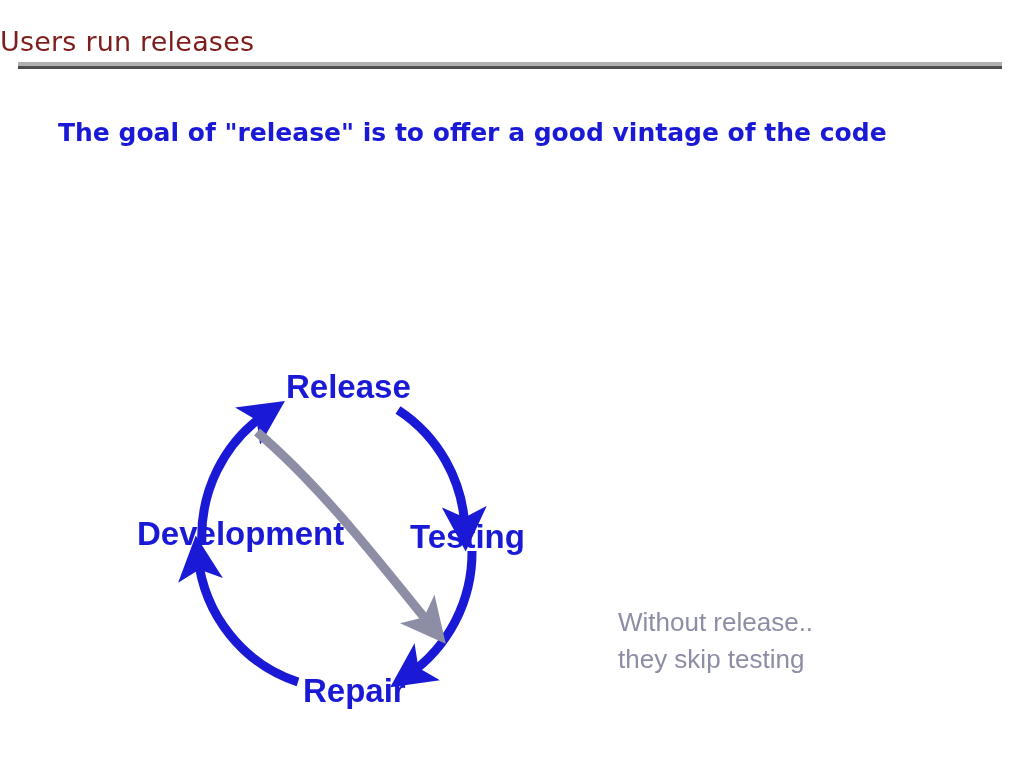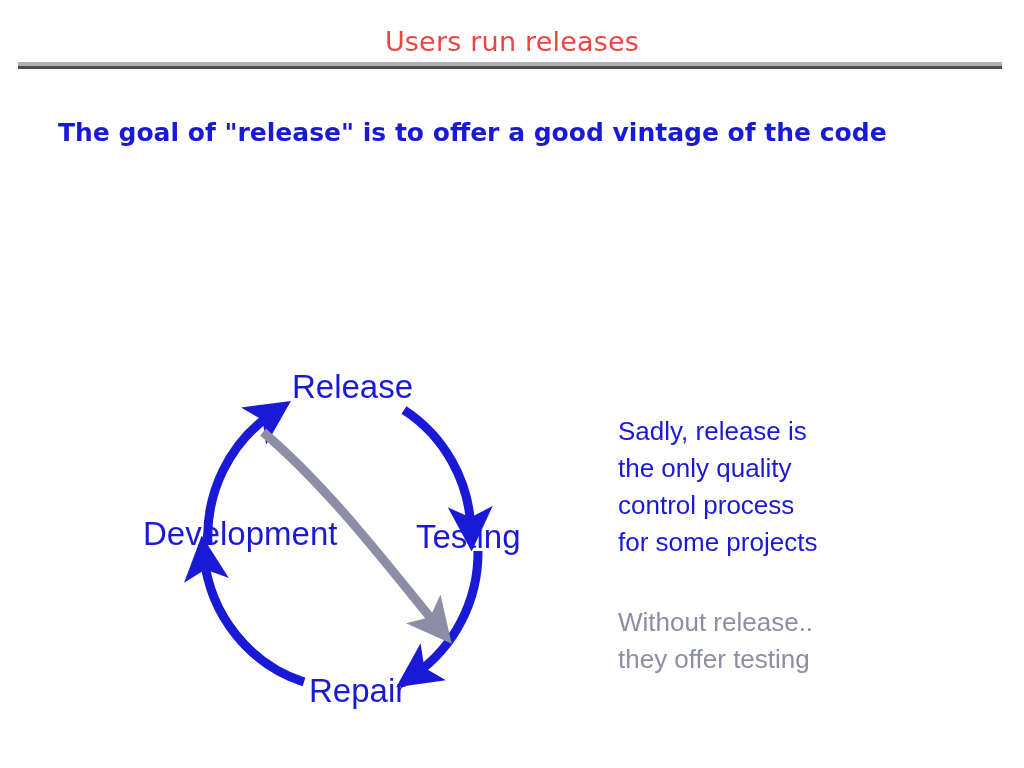--- a/index.html
+++ b/index.html
@@ -22,25 +22,25 @@
     height: 768px;
     background: #ffffff;
   }
 
   
   .slide-title {
     position: absolute;
     left: 0;
     top: 26px;
     width: 1024px;
-    text-align: center;
+    text-align: left;
     font-family: "DejaVu Sans", sans-serif;
     font-size: 27px;
     line-height: 32px;
-    color: #ef4444;
+    color: #7f1d1d;
     letter-spacing: 0.2px;
     white-space: nowrap;
   }
   .title-rule {
     position: absolute;
     left: 18px;
     top: 62px;
     width: 984px;
     height: 7px;
   }
@@ -98,24 +98,25 @@
     font-family: "Liberation Sans", sans-serif;
     font-size: 26px;
     line-height: 37px;
     color: #8d8da6;
     white-space: pre;
   }
 
   
   #cycle-diagram {
     position: absolute;
-    left: 126px;
+    left: 120px;
     top: 355px;
     width: 460px;
     height: 370px;
+    font-weight: bold;
   }
   #cycle-diagram svg {
     display: block;
   }
   .cycle-label {
     font-family: "Liberation Sans", sans-serif;
     fill: #1a1ad6;
     font-size: 33px;
   }
 </style>
@@ -127,27 +128,23 @@
   <div class="slide-title">Users run releases</div>
 
   <div class="title-rule">
     <div class="rule-top"></div>
     <div class="rule-bottom"></div>
   </div>
 
   <div class="body-text" id="bullet-1">The goal of "release" is to offer a good vintage of the code</div>
 
 
-  <div class="note-blue">Sadly, release is
-the only quality
-control process
-for some projects</div>
 
   <div class="note-gray">Without release..
-they offer testing</div>
+they skip testing</div>
 
   <div id="cycle-diagram">
     <svg width="460" height="370" viewBox="0 0 460 370" xmlns="http://www.w3.org/2000/svg">
 
       <defs>
         <marker id="head-blue" markerWidth="5" markerHeight="5" refX="2.6" refY="2.5" orient="auto" markerUnits="strokeWidth">
           <path d="M0,0 L5,2.5 L0,5 L1.2,2.5 Z" fill="#1a1ad6"></path>
         </marker>
         <marker id="head-gray" markerWidth="5" markerHeight="5" refX="2.6" refY="2.5" orient="auto" markerUnits="strokeWidth">
           <path d="M0,0 L5,2.5 L0,5 L1.2,2.5 Z" fill="#8d8da6"></path>

